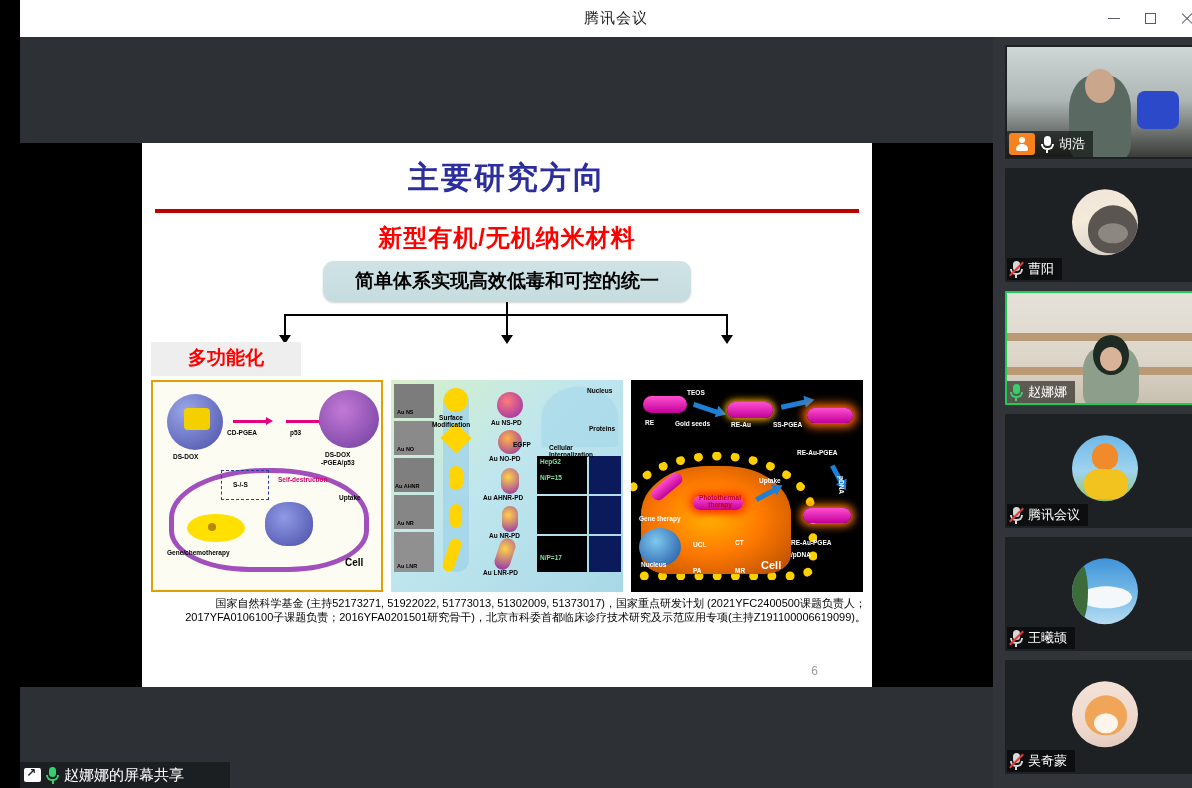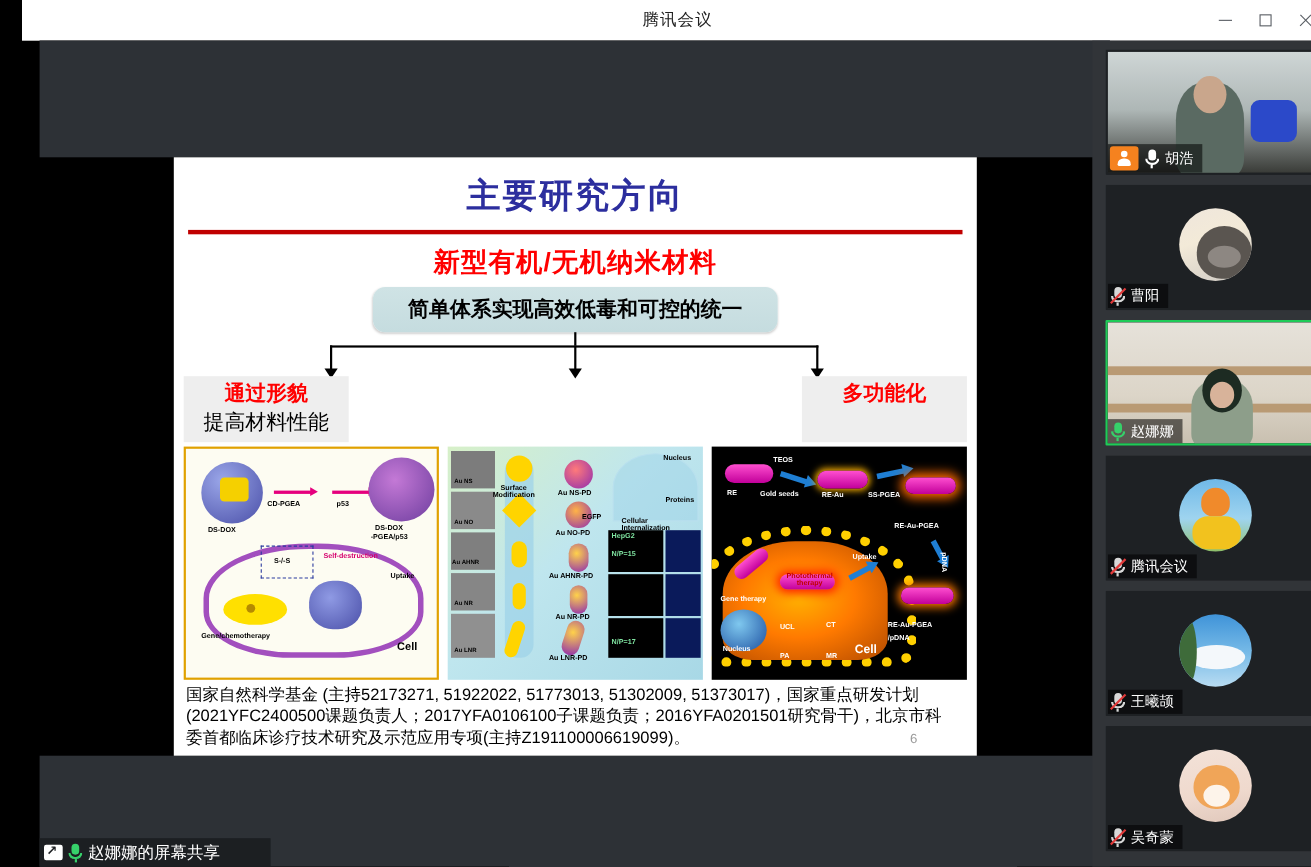--- a/index.html
+++ b/index.html
@@ -33,21 +33,21 @@
   .glyph-close { position: relative; width: 13px; height: 13px; }
   .glyph-close::before, .glyph-close::after {
     content: ""; position: absolute; left: 0; top: 6px; width: 14px; height: 1.4px;
     background: #585d63;
   }
   .glyph-close::before { transform: rotate(45deg); }
   .glyph-close::after  { transform: rotate(-45deg); }
 
   
   .stage {
-    position: absolute; left: 16px; top: 37px; width: 973px; height: 751px;
+    position: absolute; left: 0; top: 37px; width: 973px; height: 751px;
     background: #000;
   }
   .stage-top-band {
     position: absolute; left: 0; top: 0; width: 973px; height: 106px; background: #2d3136;
   }
   .stage-bottom-band {
     position: absolute; left: 0; top: 650px; width: 973px; height: 101px; background: #2d3136;
   }
 
   
@@ -127,22 +127,23 @@
   .f2-dot { position:absolute; border-radius:50%; }
 
   
   .f3-rod { position:absolute; background:linear-gradient(#ff4fd0,#c2009a); border-radius:40px; }
   .f3-arrow { position:absolute; background:#1f7fd4; height:5px; }
   .f3-arrow::after { content:""; position:absolute; right:-8px; top:-4px;
     border-left:10px solid #1f7fd4; border-top:6px solid transparent; border-bottom:6px solid transparent; }
   .f3-membrane { position:absolute; border:9px dotted #ffd000; border-radius:50% 50% 12% 12%; }
 
   .footnote {
-    padding: 4px 26px 0 11px; font-size: 15px; color: #000; line-height: 1.32;
+    padding: 4px 6px 0 11px; font-size: 11px; color: #000; line-height: 1.32;
     position: relative;
+    text-align: right;
   }
   .pagenum {
     position: absolute; right: 54px; bottom: 9px; color: #9a9a9a; font-size: 12px;
   }
 
   
   .share-banner {
     position: absolute; left: 0; bottom: 0; width: 210px; height: 26px;
     background: #1c1f22; display: flex; align-items: center; gap: 5px; padding-left: 4px;
   }
@@ -272,24 +273,20 @@
         <div class="hbar"></div>
         <div class="drop a"></div>
         <div class="drop b"></div>
         <div class="drop c"></div>
         <div class="head a"></div>
         <div class="head b"></div>
         <div class="head c"></div>
       </div>
 
       <div class="cat-row">
-        <div class="cat-box">
-          <div class="cat-title">通过形貌</div>
-          <div class="cat-sub">提高材料性能</div>
-        </div>
         <div class="cat-box">
           <div class="cat-title">多功能化</div>
         </div>
       </div>
 
       <div class="fig-row">
 
         <div class="fig fig1">
           <div class="f1-ball" style="left:14px;top:12px;width:56px;height:56px;background:radial-gradient(circle at 34% 30%,#9aa6e8,#4a4fa8);"></div>
           <div class="f1-ball" style="left:31px;top:26px;width:26px;height:22px;background:#f5d000;border-radius:4px;"></div>

